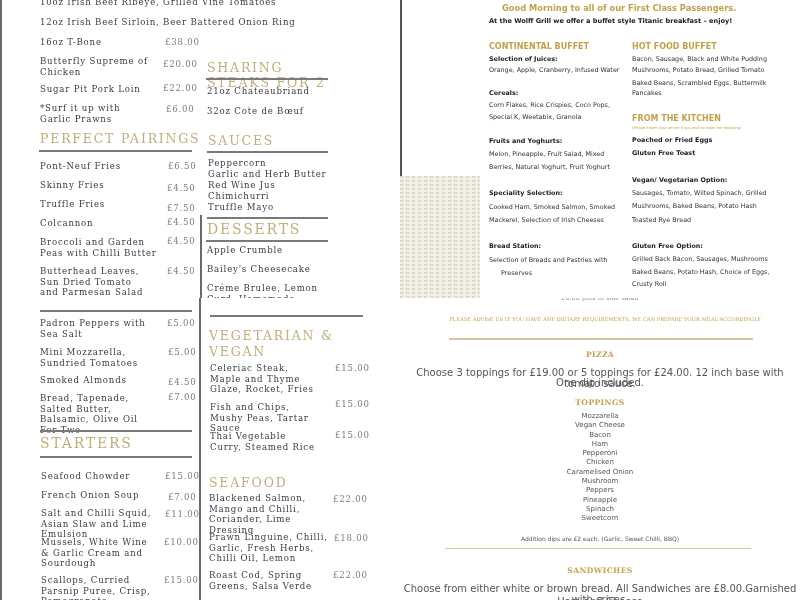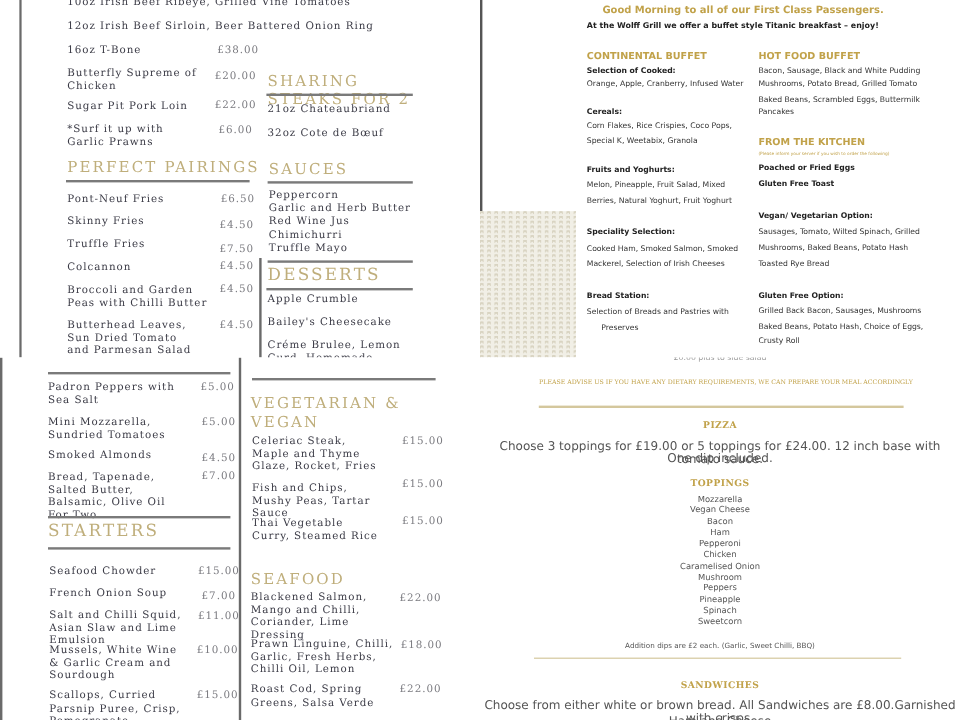--- a/index.html
+++ b/index.html
@@ -1,20 +1,20 @@
 <!DOCTYPE html>
 <html><head>
 <meta charset="utf-8">
 <style>
   * { margin: 0; padding: 0; box-sizing: border-box; }
   html, body { width: 800px; height: 600px; overflow: hidden; background: #fff; }
   body { position: relative; font-family: "DejaVu Serif", serif; color: #3a3a44; }
 
   .quad { position: absolute; overflow: hidden; background: #fff; }
-  #q-tl { left: 0; top: 0; width: 328px; height: 298px; margin-left: 16px; }
+  #q-tl { left: 0; top: 0; width: 328px; height: 298px; }
   #q-bl { left: 0; top: 298px; width: 400px; height: 302px; }
   #q-tr { left: 400px; top: 0; width: 400px; height: 298px; }
   #q-br { left: 400px; top: 298px; width: 400px; height: 302px; }
 
   .vline { position: absolute; width: 2px; background: #6a6a6a; }
 
   
   .item { position: absolute; font-size: 8.6px; letter-spacing: 0.8px; line-height: 10.5px; color: #3b3b46; }
   .price { position: absolute; font-size: 8.6px; letter-spacing: 0.8px; color: #7b7b80; }
   .sec { position: absolute; font-size: 12.5px; letter-spacing: 1.8px; color: #bfae7b; }
@@ -160,21 +160,21 @@
 </div>
 
 <div class="quad" id="q-tr">
   <div class="vline" style="left:0;top:0;height:176px;background:#555;"></div>
   <div class="chevron-panel"></div>
 
   <div class="bk-g" style="left:89px;top:3px;">Good Morning to all of our First Class Passengers.</div>
   <div class="bk bk-b" style="left:89px;top:15px;font-size:6.6px;">At the Wolff Grill we offer a buffet style Titanic breakfast – enjoy!</div>
 
   <div class="bk-h" style="left:89px;top:42px;">CONTINENTAL BUFFET</div>
-  <div class="bk bk-b" style="left:89px;top:53px;">Selection of Cooked:</div>
+  <div class="bk bk-b" style="left:89px;top:53px;">Selection of Juices:</div>
   <div class="bk" style="left:89px;top:64px;">Orange, Apple, Cranberry, Infused Water</div>
   <div class="bk bk-b" style="left:89px;top:87px;">Cereals:</div>
   <div class="bk" style="left:89px;top:99px;">Corn Flakes, Rice Crispies, Coco Pops,</div>
   <div class="bk" style="left:89px;top:111px;">Special K, Weetabix, Granola</div>
   <div class="bk bk-b" style="left:89px;top:135px;">Fruits and Yoghurts:</div>
   <div class="bk" style="left:89px;top:148px;">Melon, Pineapple, Fruit Salad, Mixed</div>
   <div class="bk" style="left:89px;top:161px;">Berries, Natural Yoghurt, Fruit Yoghurt</div>
   <div class="bk bk-b" style="left:89px;top:187px;">Speciality Selection:</div>
   <div class="bk" style="left:89px;top:201px;">Cooked Ham, Smoked Salmon, Smoked</div>
   <div class="bk" style="left:89px;top:214px;">Mackerel, Selection of Irish Cheeses</div>

